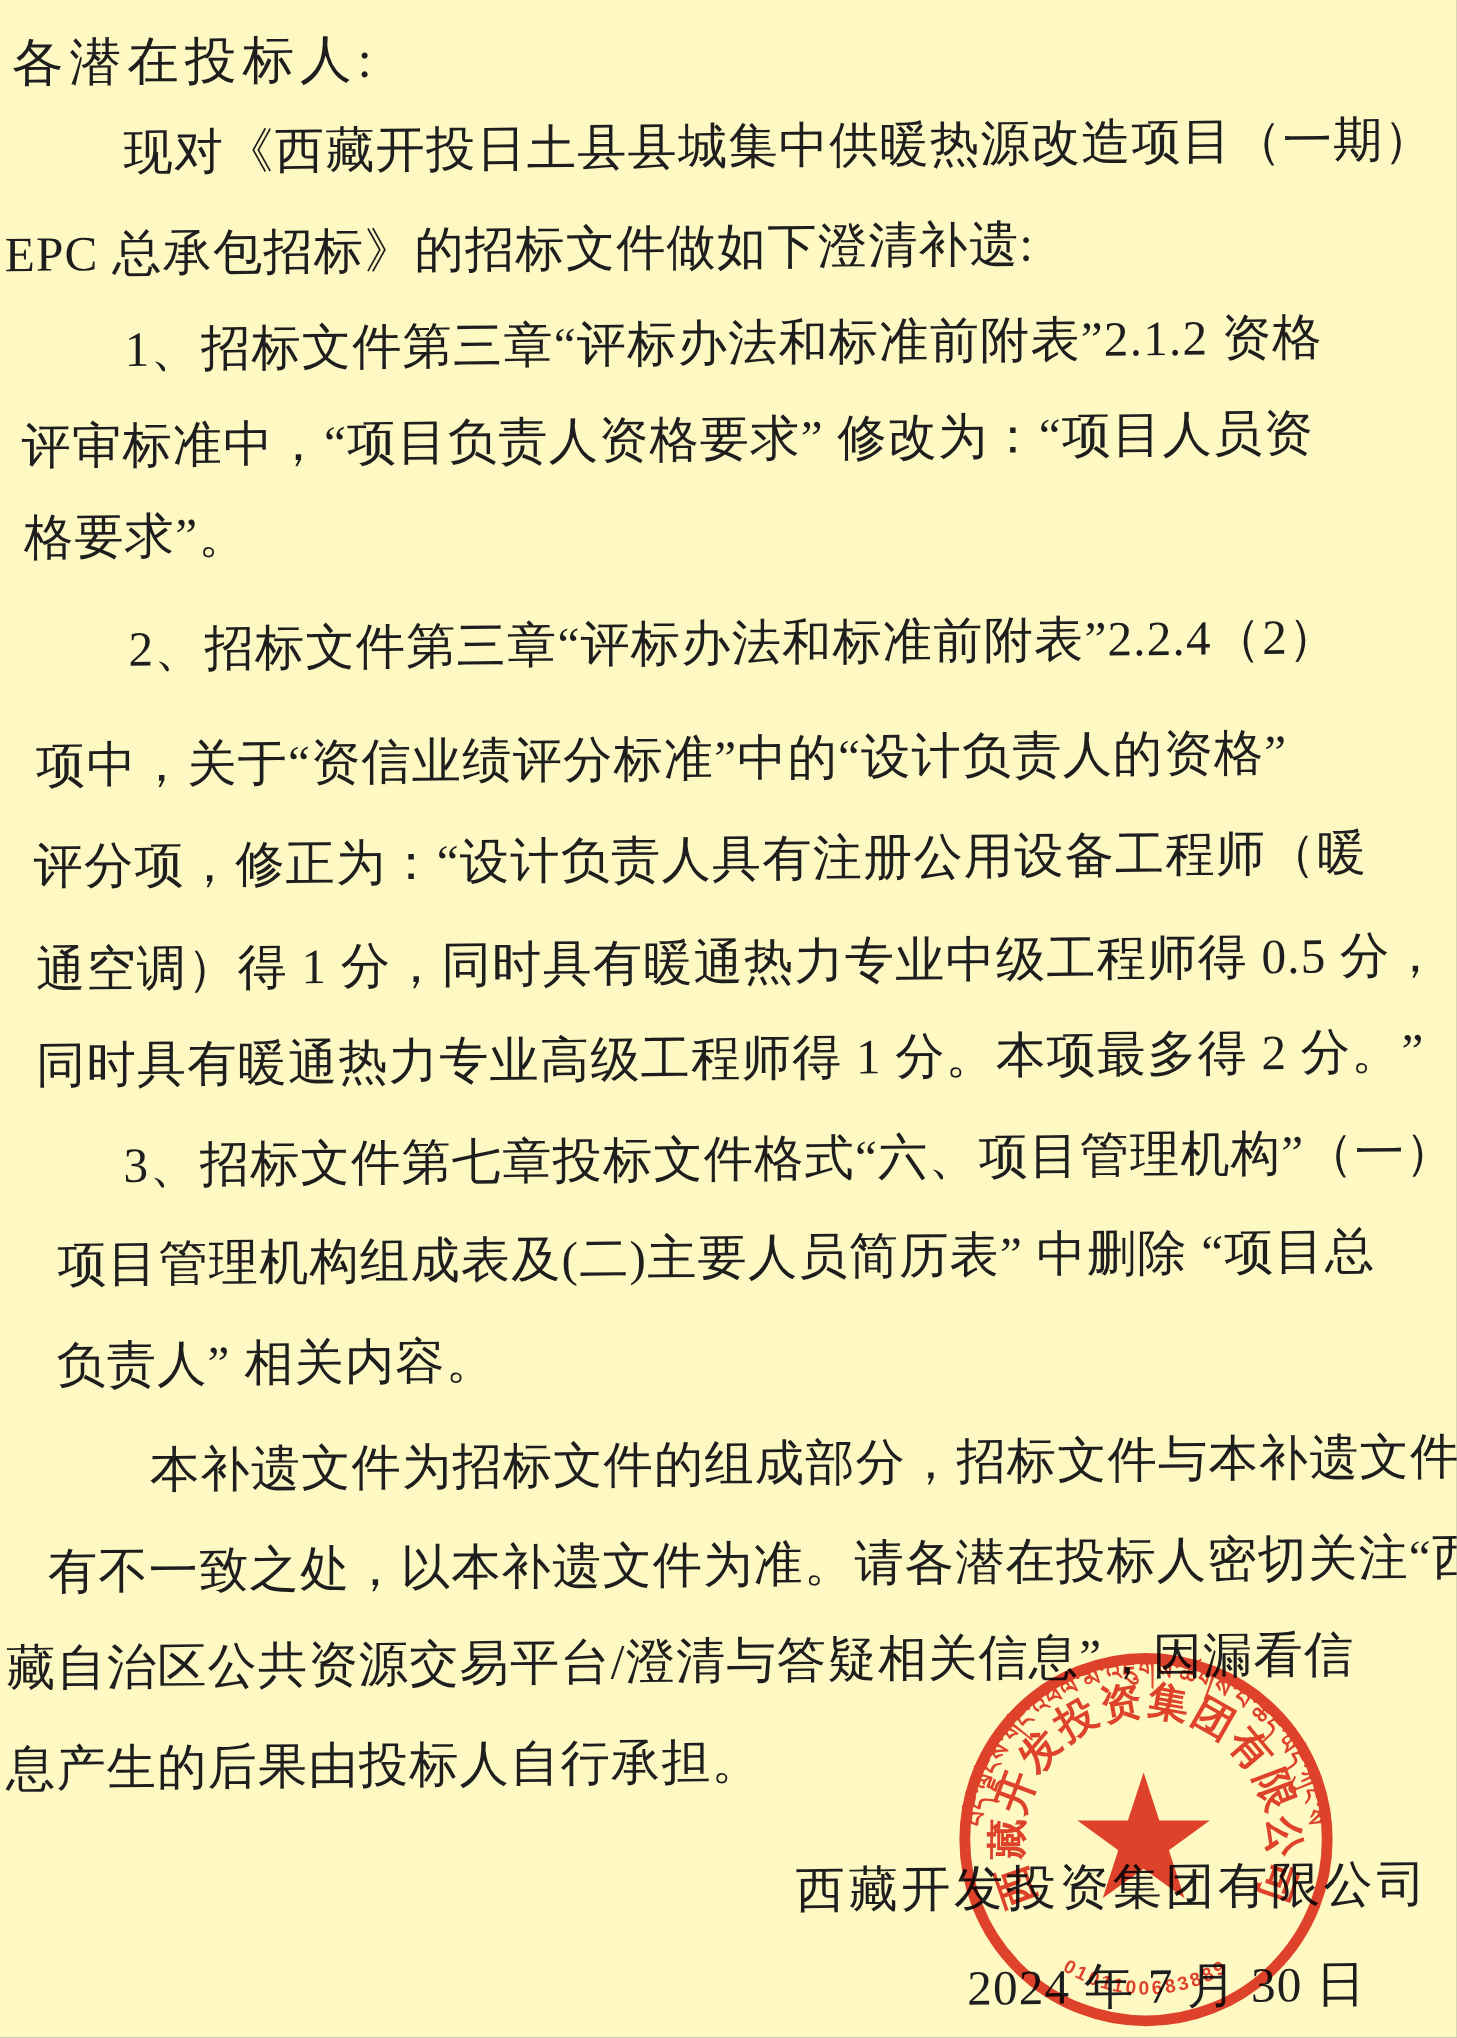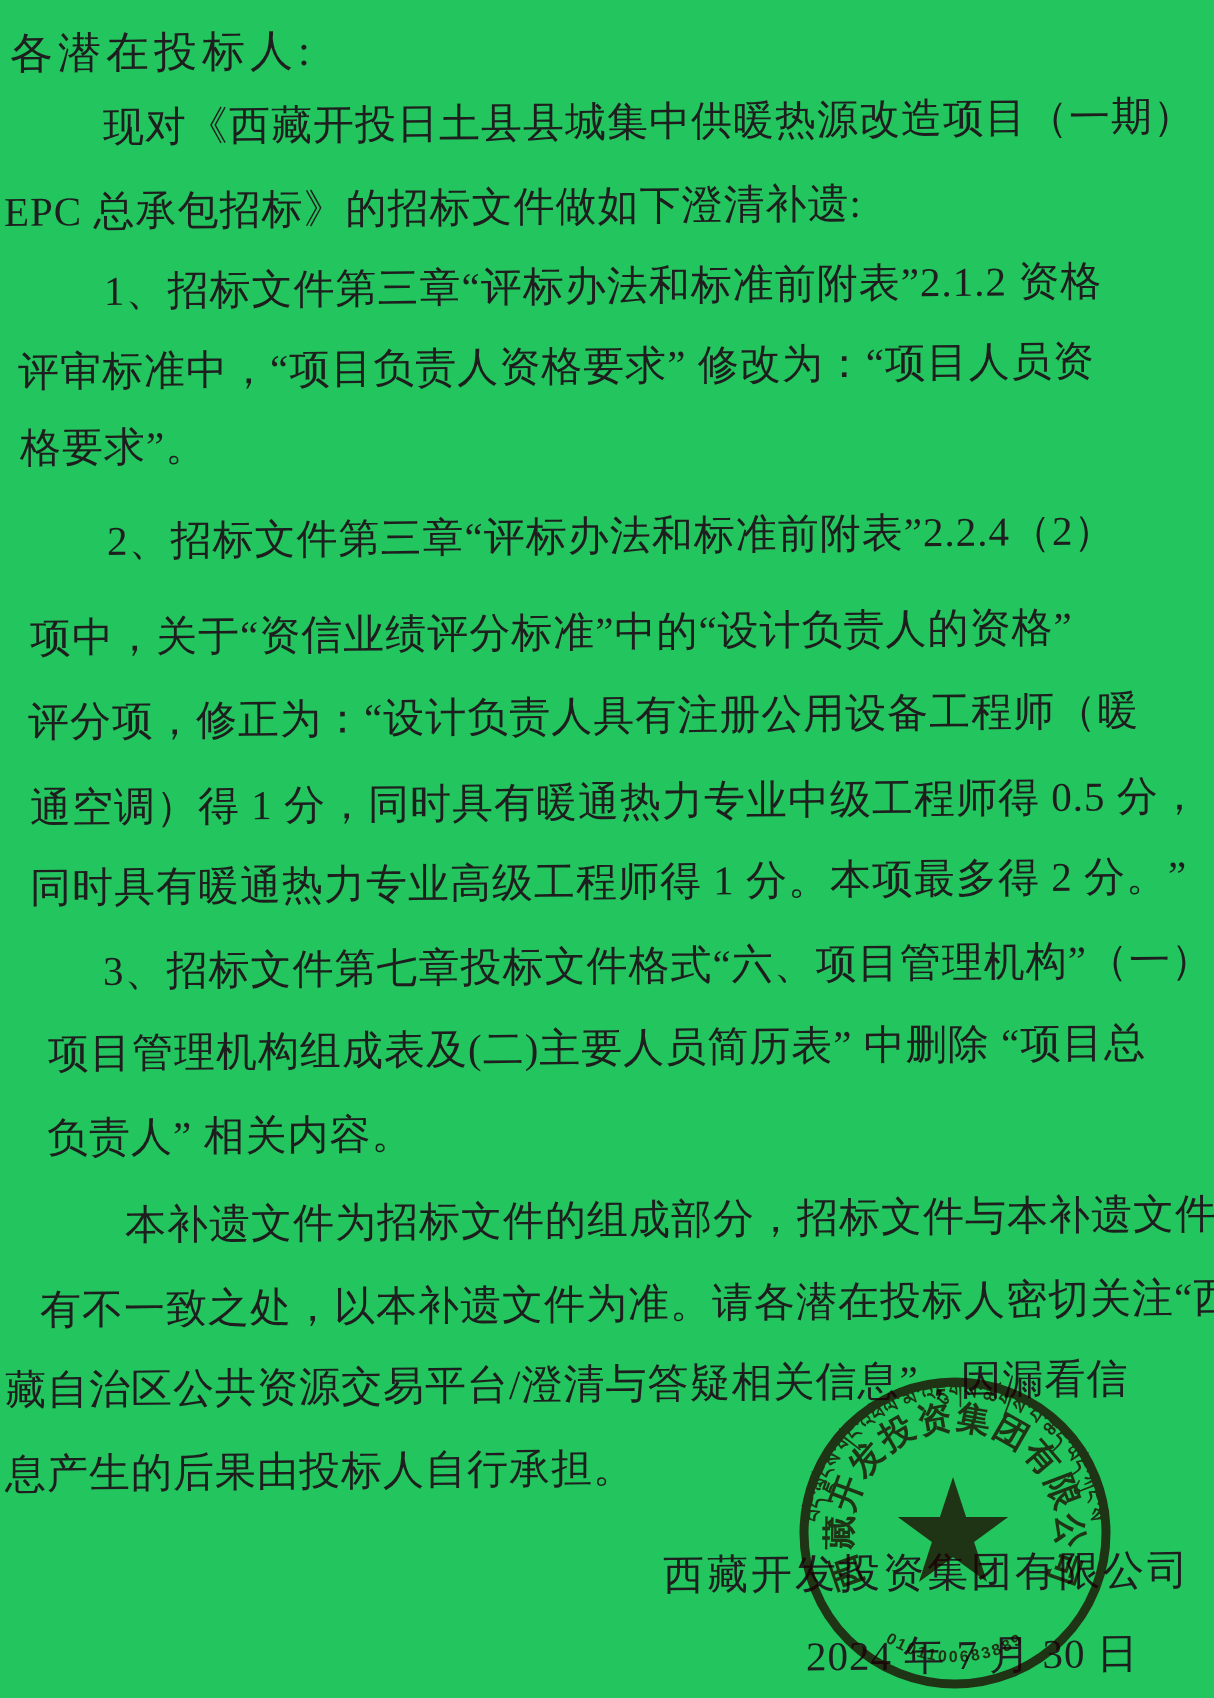--- a/index.html
+++ b/index.html
@@ -5,21 +5,21 @@
   html, body {
     margin: 0;
     padding: 0;
     background: #9a9a9a;
   }
   .page {
     position: relative;
     width: 1214px;
     height: 1698px;
     margin: 0 auto;
-    background: #22c55e;
+    background: #fef9c3;
     overflow: hidden;
     font-family: "Liberation Serif", "DejaVu Serif", serif;
     text-align: right;
   }
   .doc-skew {
     position: absolute;
     left: 0; top: 0;
     width: 1214px;
     height: 1698px;
     transform: skewY(-0.6deg);

